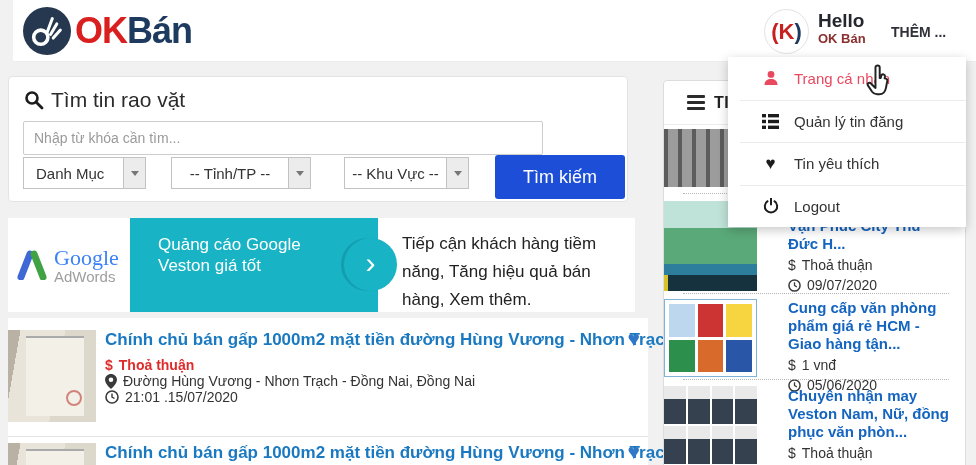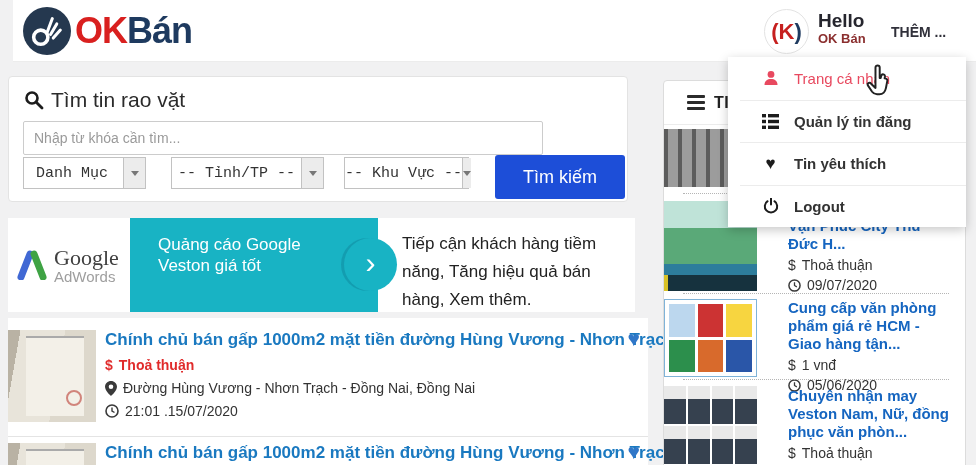--- a/index.html
+++ b/index.html
@@ -42,39 +42,39 @@
   .search-title { position:absolute; left:15px; top:11px; display:flex; align-items:center; gap:7px;
     font-size:21px; font-weight:normal; color:#2b2b2b; }
   .search-input {
     position:absolute; left:14px; top:44px; width:520px; height:29px;
     border:1px solid #ccc; border-radius:2px; padding:16px 10px; font-size:14px;
     font-family:"Liberation Sans",sans-serif; color:#a16207;
   }
   .search-input::placeholder { color:#9a9a9a; }
   .sel { position:absolute; top:80px; height:32px; background:#fff; border:1px solid #c2c2c2;
     display:flex; align-items:center; cursor:pointer; }
-  .sel-val { flex:1; font-size:15px; color:#333; padding-left:12px; white-space:nowrap;font-family:Liberation Mono, monospace; }
+  .sel-val { flex:1; font-size:15px; color:#333; padding-left:12px; white-space:nowrap; }
   .sel-c { text-align:center; padding-left:0; }
   .sel-arrow { width:22px; height:100%; background:#ececec; border-left:1px solid #c2c2c2;
     display:flex; align-items:center; justify-content:center; }
   .sel-arrow::after { content:""; border:4px solid transparent; border-top:5px solid #777; margin-top:4px; }
   .sel1 { left:14px;  width:123px; }
-  .sel2 { left:162px; width:153px;justify-content:flex-end; }
+  .sel2 { left:162px; width:140px;justify-content:flex-end; }
   .sel3 { left:335px; width:125px; }
   .search-btn {
     position:absolute; left:486px; top:78px; width:130px; height:44px;
     background:#1d4ed8; color:#fff; border:none; border-radius:3px;
     font-size:18px; font-family:"Liberation Sans",sans-serif; cursor:pointer;
   }
 
   
   .ad { position:absolute; left:8px; top:218px; width:627px; height:94px; background:#fff; cursor:pointer; }
   .ad-brand { position:absolute; left:8px; top:0; width:114px; height:94px; display:flex; align-items:center; gap:6px; }
   .ad-brand-text { line-height:1.05; }
-  .ad-g { font-family:"Liberation Serif",serif; font-size:22px; color:#404040; }
+  .ad-g { font-family:"Liberation Serif",serif; font-size:22px; color:#3b82f6; }
   .ad-w { font-size:15px; color:#9e9e9e; }
   .ad-mid { position:absolute; left:122px; top:0; width:248px; height:94px; background:#18b3c4; }
   .ad-headline { position:absolute; left:28px; top:16px; color:#fff; font-size:17px; font-weight:normal; line-height:1.25; }
   .ad-circle { position:absolute; left:336px; top:20px; width:53px; height:53px; border-radius:50%;
     background:#18b3c4; box-shadow:-3px 0 0 rgba(0,60,90,.18); color:#fff;
     display:flex; align-items:center; justify-content:center; font-size:30px; line-height:1; padding-bottom:4px; }
   .ad-desc { position:absolute; left:394px; top:12px; width:226px; font-size:17px; color:#222; line-height:28px; }
 
   
   .listings { position:absolute; left:8px; top:318px; width:640px; height:164px; background:#fff; }
@@ -83,21 +83,21 @@
   .l2 { top:118px; height:46px; border-top:1px solid #e4e4e4; }
   .l-thumb { position:absolute; left:0px; top:6px; width:88px; height:92px; cursor:pointer;
     background:linear-gradient(100deg,#b9b2a4 0 12%, #e8e4da 12% 55%, #ddd8cc 55% 100%); overflow:hidden; }
   .l-thumb::before { content:""; position:absolute; left:18px; top:6px; width:58px; height:80px; background:#f3f0e8;
     box-shadow:inset 0 10px 0 -8px #aaa, inset 0 22px 0 -20px #aaa, inset 0 34px 0 -32px #bbb, inset 0 58px 0 -56px #bbb; }
   .l-thumb::after { content:""; position:absolute; right:14px; bottom:16px; width:12px; height:12px; border-radius:50%;
     border:2px solid #c2564d; opacity:.7; }
   .l-body { position:absolute; left:97px; top:6px; right:40px; }
   .l-title { font-size:17px; font-weight:600; color:#1a79c0; cursor:pointer; white-space:nowrap; }
   .l-price { margin-top:7px; font-size:14px; font-weight:bold; color:#e02b2b; display:flex; gap:6px; align-items:center; }
-  .l-loc,.l-time { margin-top:7px; font-size:14px; color:#333; display:flex; gap:6px; align-items:center; }
+  .l-loc,.l-time { font-size:14px; color:#333; display:flex; gap:6px; align-items:center; }
   .heart { position:absolute; right:8px; top:4px; font-size:21px; color:#3077c8; cursor:pointer; line-height:1; }
 
   
   .sidebar { position:absolute; left:663px; top:80px; width:303px; height:400px;
     background:#fff; border:1px solid #dcdcdc; border-radius:4px; }
   .sb-head { height:44px; border-bottom:1px solid #ececec; display:flex; align-items:center; padding-left:23px; gap:9px; }
   .sb-title { font-size:16px; font-weight:bold; color:#222; letter-spacing:.5px; }
   .burger { width:18px; display:flex; flex-direction:column; gap:3px; }
   .burger span { height:3px; background:#2b2b2b; border-radius:1px; }
   .sb-item { position:absolute; left:19px; width:266px; }
@@ -118,21 +118,21 @@
   .th-paper i { display:block; }
   .th-suits { top:305px; height:78px; display:grid; grid-template-columns:repeat(4,1fr); grid-template-rows:1fr 1fr;
     gap:2px; background:#fff; position:absolute; }
   .th-suits i { background:linear-gradient(180deg,#e9e9e9 0 35%, #36414f 35% 100%); }
 
   
   .dropdown { position:absolute; left:728px; top:57px; width:238px; height:170px; background:#fff;
     box-shadow:0 3px 10px rgba(0,0,0,.22); z-index:50;padding-left:12px; }
   .dd-item { height:42.5px; display:flex; align-items:center; padding-left:22px; gap:15px;
     font-size:15px; color:#333; cursor:pointer; }
-  .dd-item + .dd-item { border-top:1px solid #ececec;font-weight:bold; }
+  .dd-item + .dd-item { border-top:1px solid #ececec; }
   .dd-active { color:#e8495f; }
   .dd-icon { width:17px; height:17px; display:flex; align-items:center; justify-content:center; }
   .dd-heart { font-size:17px; color:#1c1c1c; line-height:1; }
   .cursor { position:absolute; left:862px; top:64px; z-index:60; pointer-events:none; }
 </style>
 </head>
 <body>
 
 <div class="header">
   <div class="logo">

